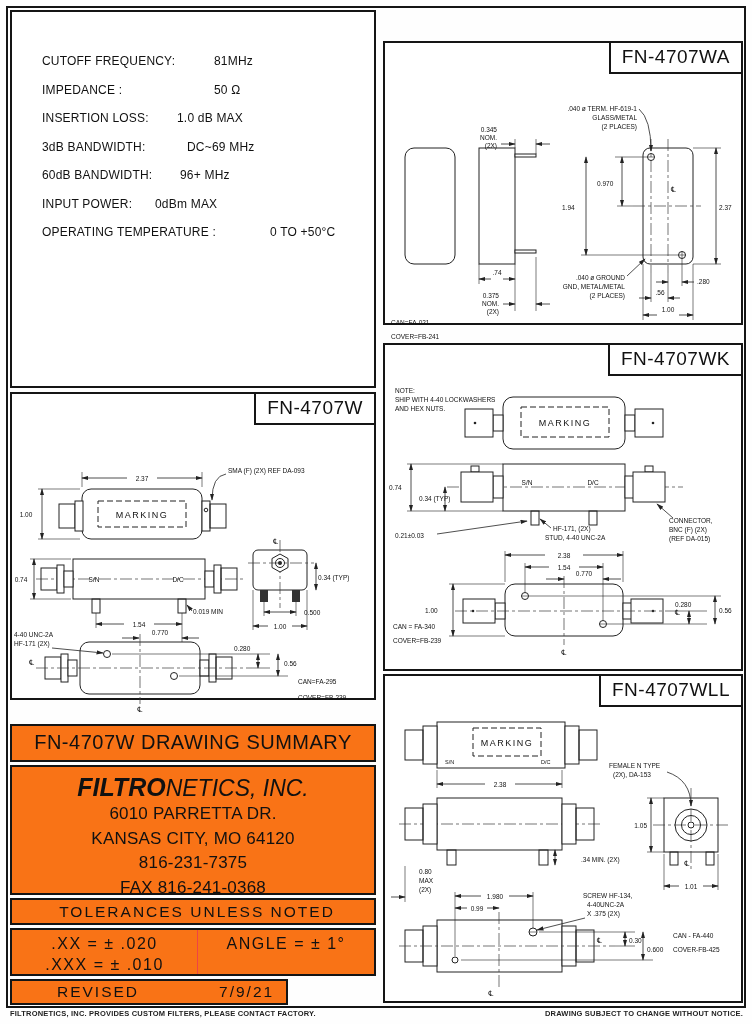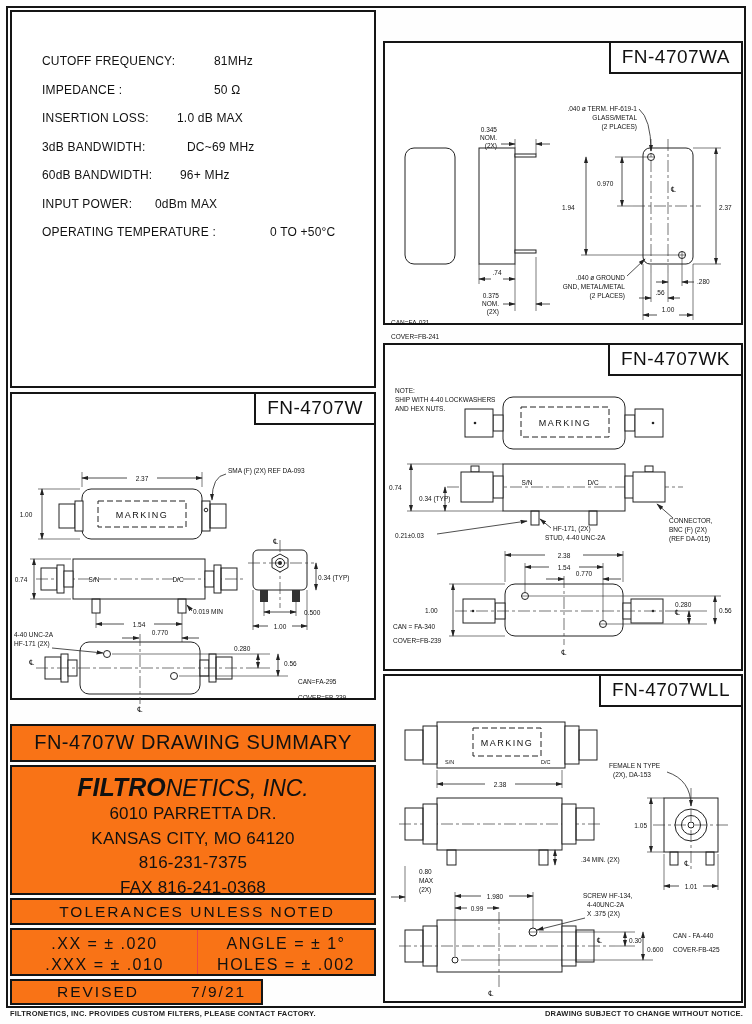--- a/index.html
+++ b/index.html
@@ -40,22 +40,22 @@
   #sum-company{left:10px;top:765px;width:366px;height:130px;text-align:center;padding-top:6px;}
   .co-line1{font-size:23px;font-style:italic;}
   .co-line1 b{font-size:25px;font-weight:bold;}
   .co-addr{font-size:17px;line-height:24.5px;letter-spacing:.2px;}
   #sum-tolhead{left:10px;top:898px;width:366px;height:27px;text-align:center;
                font-size:15.5px;letter-spacing:2px;line-height:23px;padding-left:8px;}
   #sum-tol{left:10px;top:928px;width:366px;height:48px;display:flex;}
   .tol-cell{padding-top:3px;font-size:16px;letter-spacing:1.5px;line-height:21px;text-align:center;}
   .tol-left{width:186px;border-right:1px solid #ef4444;box-sizing:border-box;}
   .tol-right{flex:1;}
-  #sum-rev{left:10px;top:979px;width:253px;height:26px;font-size:15.5px;letter-spacing:2px;
-           line-height:21px;display:flex;padding-left:45px;gap:52px;box-sizing:border-box;}
+  #sum-rev{left:10px;top:979px;width:278px;height:26px;font-size:15.5px;letter-spacing:2px;
+           line-height:21px;display:flex;padding-left:45px;gap:80px;box-sizing:border-box;}
   
   .footer{position:absolute;top:1009px;left:10px;width:733px;display:flex;
           justify-content:space-between;font-size:7.5px;letter-spacing:.2px;font-weight:bold;color:#222;}
 </style>
 </head>
 <body>
 
 <div class="sheet">
   <div class="outer"></div>
 
@@ -495,21 +495,20 @@
     <div class="co-addr">WWW.FILTRO.NET</div>
   </div>
   <div class="sumbox" id="sum-tolhead">TOLERANCES UNLESS NOTED</div>
   <div class="sumbox" id="sum-tol">
     <div class="tol-cell tol-left">
       <div>.XX = ± .020</div>
       <div>.XXX = ± .010</div>
     </div>
     <div class="tol-cell tol-right">
       <div>ANGLE = ± 1°</div>
-      <div>HOLES = ± .002</div>
     </div>
   </div>
   <div class="sumbox" id="sum-rev">
     <span>REVISED</span>
     <span>7/9/21</span>
   </div>
 
   <div class="footer">
     <span>FILTRONETICS, INC. PROVIDES CUSTOM FILTERS, PLEASE CONTACT FACTORY.</span>
     <span>DRAWING SUBJECT TO CHANGE WITHOUT NOTICE.</span>

